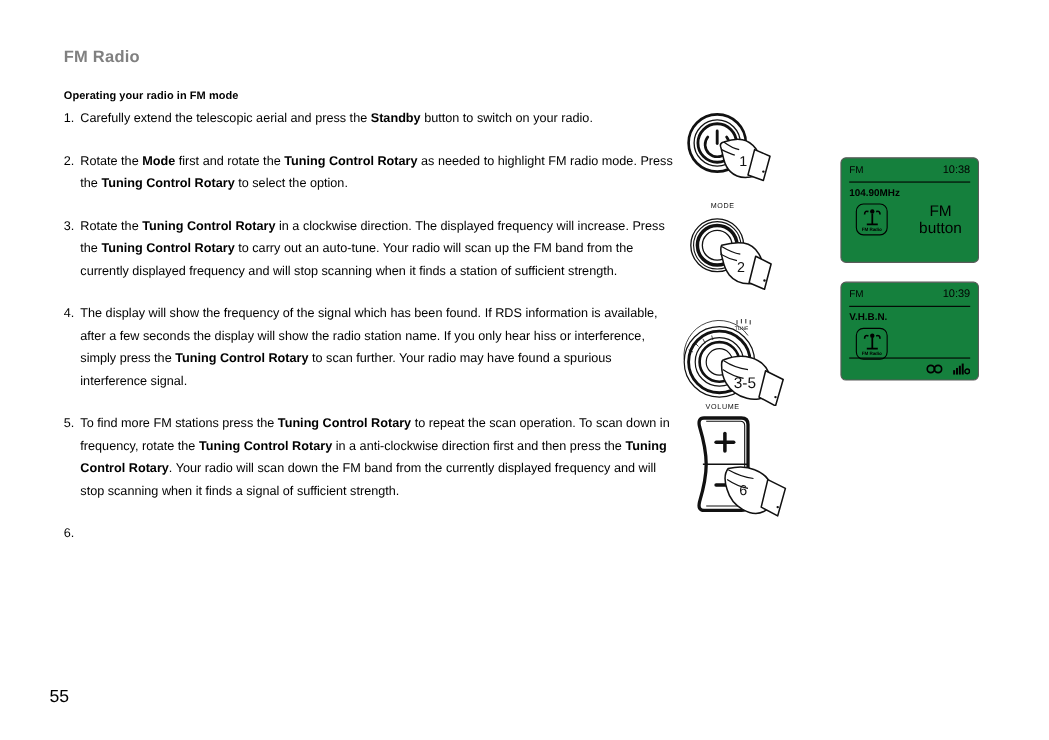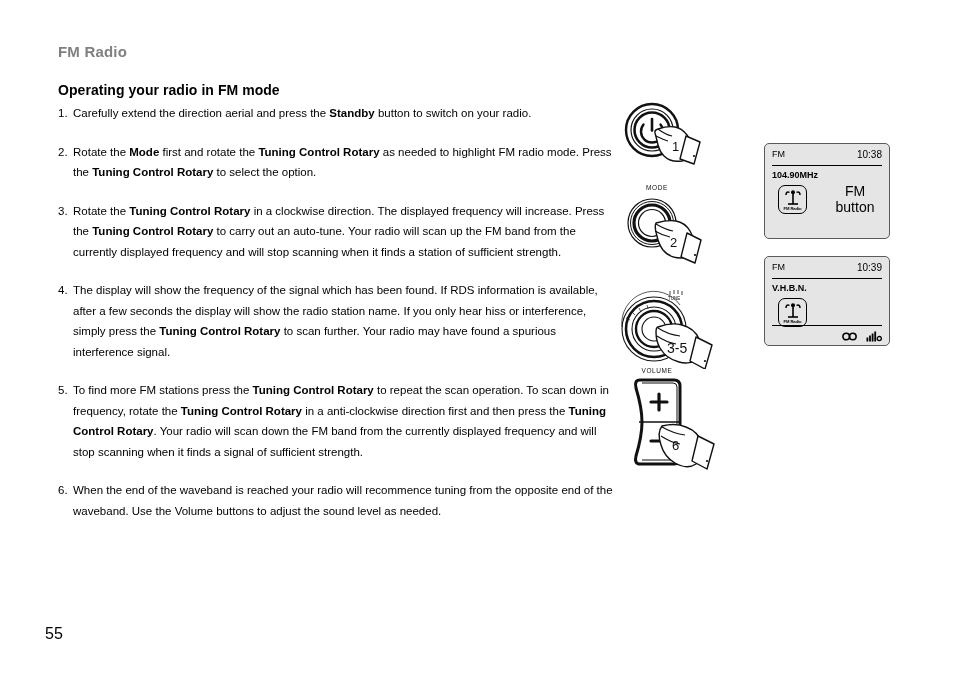--- a/index.html
+++ b/index.html
@@ -28,21 +28,21 @@
   }
 
   
   .text-col {
     position: absolute;
     left: 58px;
     top: 82px;
     width: 556px;
   }
   .section-head {
-    font-size: 14px;
+    font-size: 10px;
     font-weight: bold;
     color: #000;
     margin: 0 0 5px 0;
     letter-spacing: 0.05px;
   }
   .step {
     position: relative;
     font-size: 11.5px;
     line-height: 20.5px;
     margin: 0 0 17px 0;
@@ -87,21 +87,21 @@
     text-align: center;
     color: #111;
     font-family: "Liberation Sans", sans-serif;
   }
 
   
   .lcd {
     position: absolute;
     border: 1px solid #5a5a5a;
     border-radius: 5px;
-    background: #e5e5e5;
+    background: #15803d;
     box-sizing: border-box;
   }
   .lcd-1 { left: 764px; top: 143px; width: 126px; height: 96px; }
   .lcd-2 { left: 764px; top: 256px; width: 126px; height: 90px; }
 
   .lcd-topbar {
     position: relative;
     height: 17px;
     margin: 4px 7px 0 7px;
     border-bottom: 1.3px solid #000;
@@ -191,26 +191,26 @@
   svg { display: block; }
 </style>
 </head>
 <body>
 
 <div class="page-title">FM Radio</div>
 
 <div class="text-col">
   <div class="section-head">Operating your radio in FM mode</div>
   <div id="steps-container">
-      <div class="step s1"><span class="num">1.</span><span>Carefully extend the direction aerial and press the </span><b>Standby</b><span> button to switch on your radio.</span></div>
+      <div class="step s1"><span class="num">1.</span><span>Carefully extend the telescopic aerial and press the </span><b>Standby</b><span> button to switch on your radio.</span></div>
       <div class="step s2"><span class="num">2.</span><span>Rotate the </span><b>Mode</b><span> first and rotate the </span><b>Tuning Control Rotary</b><span> as needed to highlight FM radio mode. Press the </span><b>Tuning Control Rotary</b><span> to select the option.</span></div>
       <div class="step s3"><span class="num">3.</span><span>Rotate the </span><b>Tuning Control Rotary</b><span> in a clockwise direction. The displayed frequency will increase. Press the </span><b>Tuning Control Rotary</b><span> to carry out an auto-tune. Your radio will scan up the FM band from the currently displayed frequency and will stop scanning when it finds a station of sufficient strength.</span></div>
       <div class="step s4"><span class="num">4.</span><span>The display will show the frequency of the signal which has been found. If RDS information is available, after a few seconds the display will show the radio station name. If you only hear hiss or interference, simply press the </span><b>Tuning Control Rotary</b><span> to scan further. Your radio may have found a spurious interference signal.</span></div>
       <div class="step s5"><span class="num">5.</span><span>To find more FM stations press the </span><b>Tuning Control Rotary</b><span> to repeat the scan operation. To scan down in frequency, rotate the </span><b>Tuning Control Rotary</b><span> in a anti-clockwise direction first and then press the </span><b>Tuning Control Rotary</b><span>. Your radio will scan down the FM band from the currently displayed frequency and will stop scanning when it finds a signal of sufficient strength.</span></div>
-      <div class="step s6"><span class="num">6.</span><span>When the end of the waveband is reached your radio will recommence tuning from the opposite end of the waveband. Use the Volume buttons to adjust the sound level as needed.</span></div>
+      <div class="step s6"><span class="num">6.</span></div>
     </div>
 </div>
 
 <div class="illus-col">
 
   <div class="illus illus-1">
     <svg width="140" height="88" viewBox="0 0 140 88">
 
       <circle cx="40" cy="34" r="26" fill="none" stroke="#111" stroke-width="2.4"></circle>
       <circle cx="40" cy="34" r="21" fill="none" stroke="#111" stroke-width="1.2"></circle>

